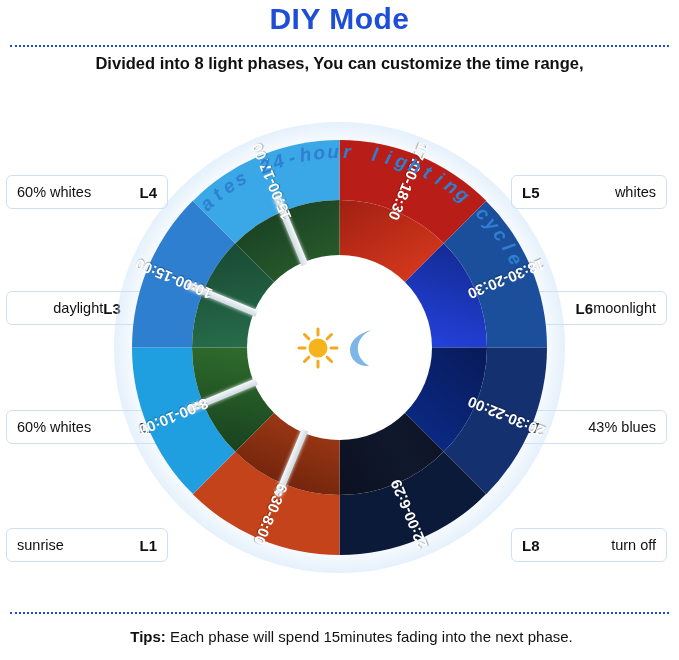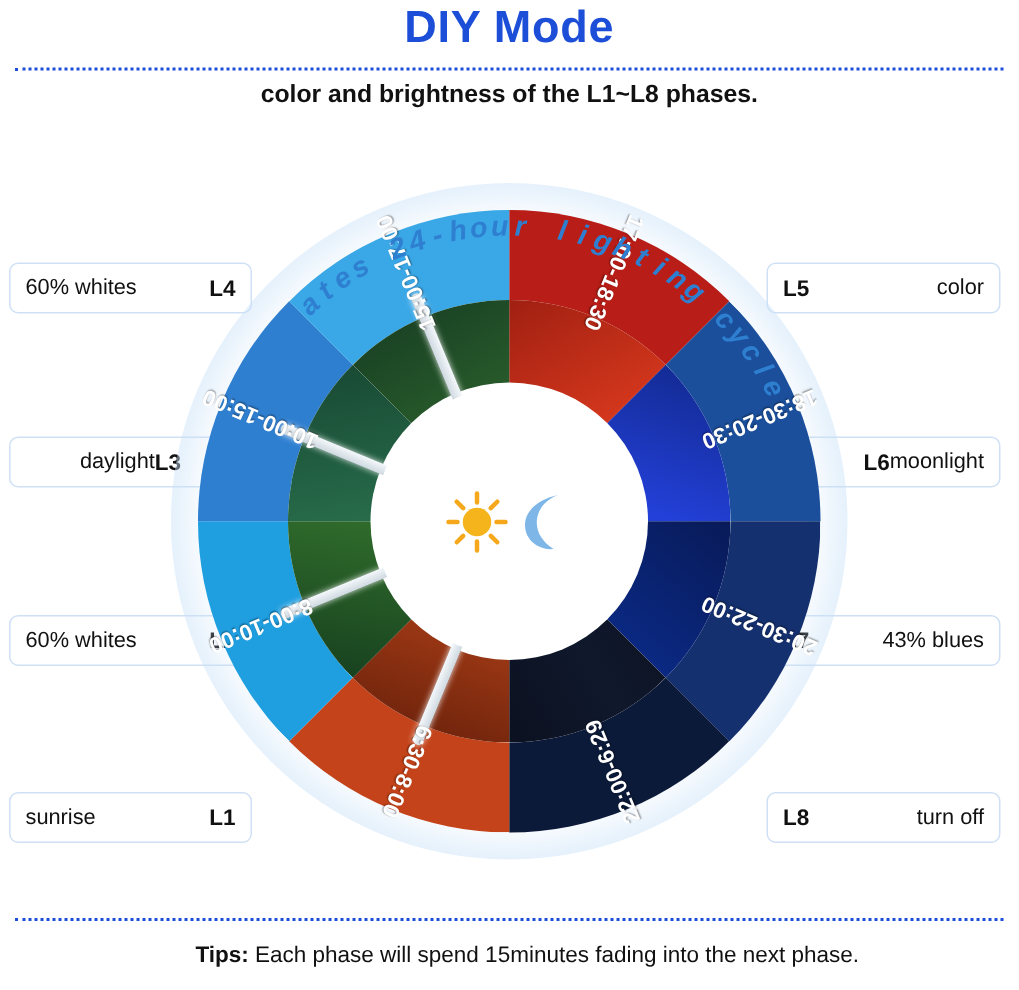--- a/index.html
+++ b/index.html
@@ -134,21 +134,21 @@
     background:linear-gradient(to bottom,#f4f8fb,#cfd9e0);
     box-shadow:0 0 4px rgba(255,255,255,0.85);
   }
 </style>
 </head>
 <body>
 
 <div class="title">DIY Mode</div>
 <div class="rule top"></div>
 <div class="subtitle">
-  <div>color and brightness of the L1~L8 phases.</div>
+  <div>Divided into 8 light phases, You can customize the time range,</div>
 </div>
 
 <div class="side-label left" style="top:175px;">
   <span class="txt">60% whites</span>
   <span class="code">L4</span>
 </div>
 <div class="side-label left" style="top:291px;justify-content:center;">
   <span class="txt">daylight</span>
   <span class="code">L3</span>
 </div>
@@ -156,21 +156,21 @@
   <span class="txt">60% whites</span>
   <span class="code">L2</span>
 </div>
 <div class="side-label left" style="top:528px;">
   <span class="txt">sunrise</span>
   <span class="code">L1</span>
 </div>
 
 <div class="side-label right" style="top:175px;">
   <span class="code">L5</span>
-  <span class="txt">color</span>
+  <span class="txt">whites</span>
 </div>
 <div class="side-label right" style="top:291px;justify-content:flex-end;">
   <span class="code">L6</span>
   <span class="txt">moonlight</span>
 </div>
 <div class="side-label right" style="top:410px;">
   <span class="code">L7</span>
   <span class="txt">43% blues</span>
 </div>
 <div class="side-label right" style="top:528px;">

